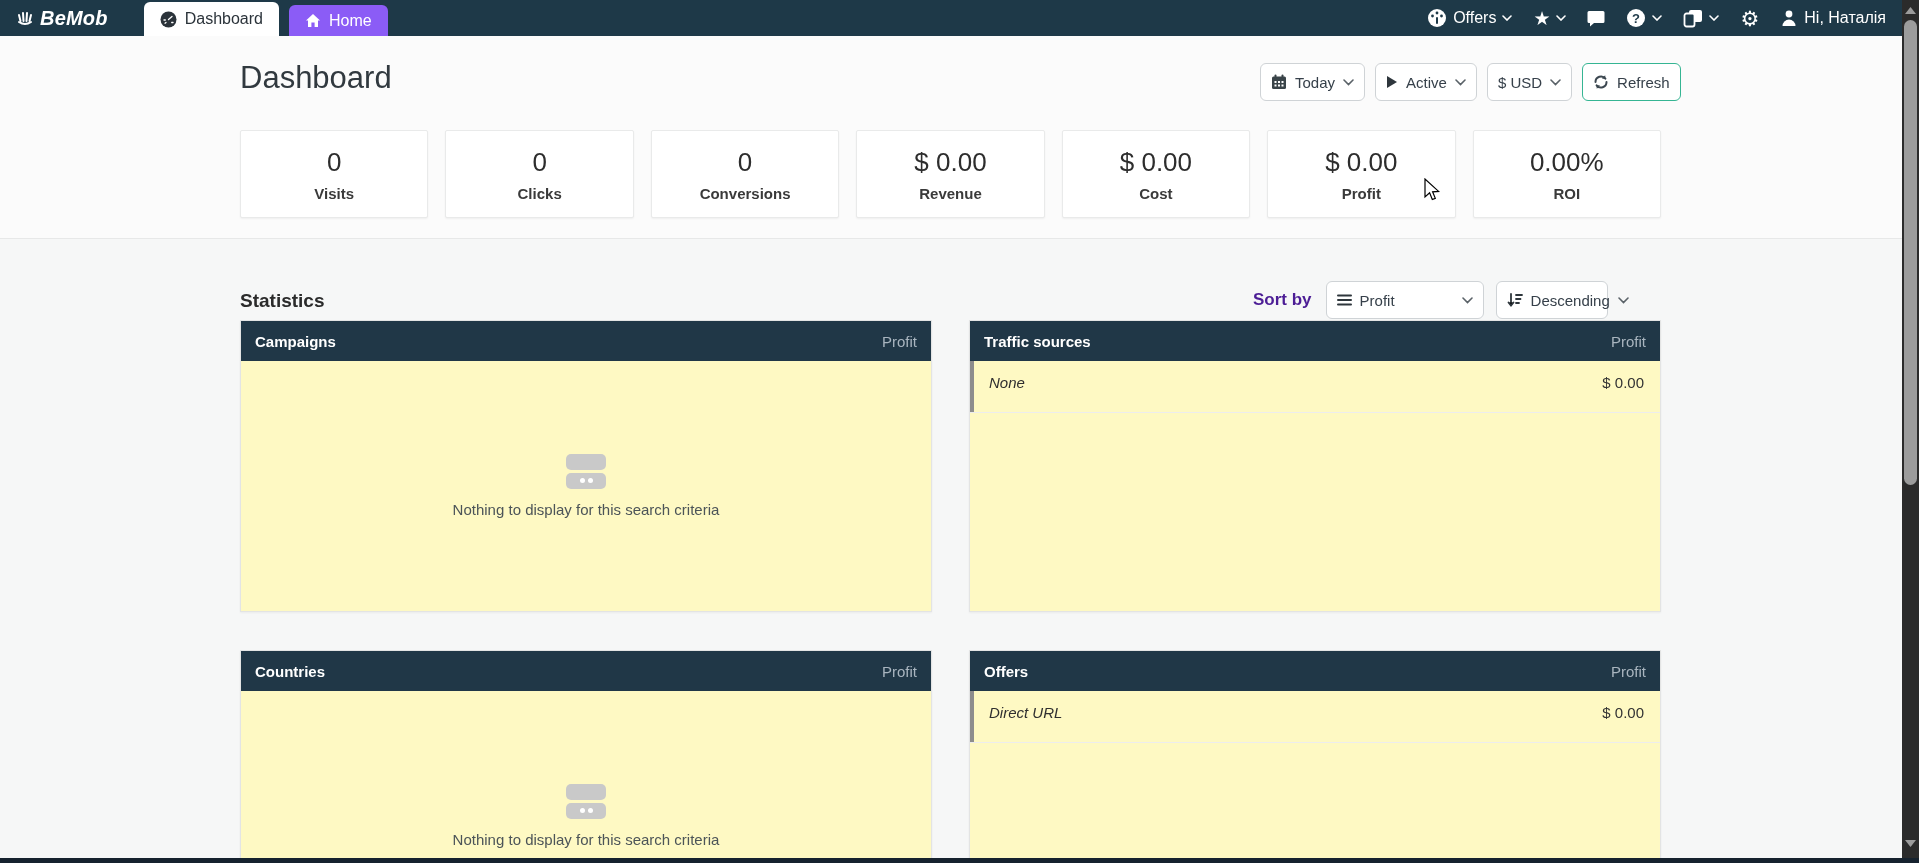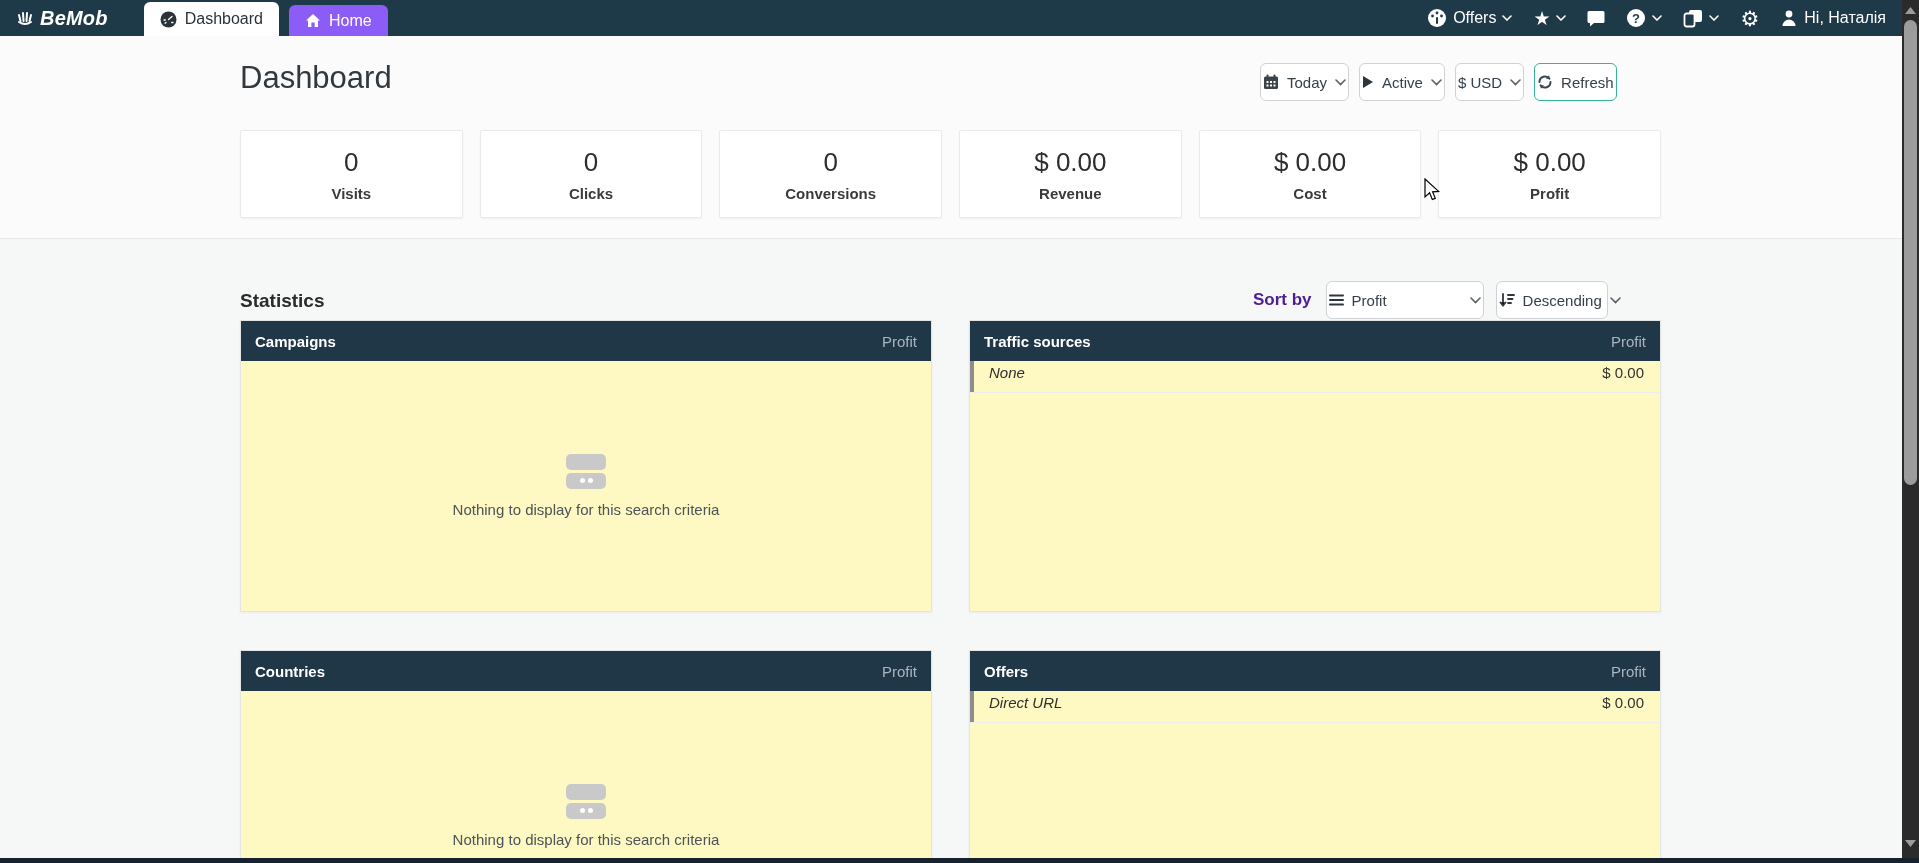--- a/index.html
+++ b/index.html
@@ -38,21 +38,21 @@
   .sb-arrow.down { bottom:12px; }
   .sb-thumb { position:absolute; left:2px; top:20px; width:13px; height:465px; background:#9c9c9c; border-radius:7px; }
   
   .header-section {
     position:absolute; left:0; top:36px; width:1902px; height:203px;
     background:#fbfbfb; border-bottom:1px solid #e7e8e8;
   }
   .page-title { position:absolute; left:240px; top:24px; font-size:31px; font-weight:400; color:#31393f; }
   .toolbar { position:absolute; top:27px; left:1260px; display:flex; gap:10px; }
   .btn {
-    display:flex; align-items:center; gap:8px; height:38px; padding:0 2px;
+    display:flex; align-items:center; gap:8px; height:38px; padding:0 10px;
     background:#fff; border:1px solid #cfd3d6; border-radius:6px;
     font-size:15px; color:#36404a; cursor:pointer; white-space:nowrap;
   }
   .btn-refresh { border:1px solid #35b593; }
   .cards { position:absolute; left:240px; top:94px; width:1421px; height:88px; display:flex; gap:17px; }
   .card {
     flex:1; background:#fff; border:1px solid #e9eaea; border-radius:2px;
     box-shadow:0 1px 2px rgba(0,0,0,.05);
     display:flex; flex-direction:column; align-items:center; justify-content:center;
   }
@@ -85,21 +85,21 @@
   }
   .empty-icon { width:40px; }
   .ei-bar { height:16px; background:#c9c9c9; border-radius:5px; }
   .ei-bar.bottom { margin-top:3px; position:relative; }
   .ei-bar.bottom::after {
     content:""; position:absolute; left:14px; top:5px; width:5px; height:5px;
     border-radius:50%; background:#fff; box-shadow:8px 0 0 #fff;
   }
   .empty-text { font-size:15px; color:#4c5458; }
   .data-row {
-    position:relative; height:32px; display:flex; align-items:center;
+    position:relative; height:52px; display:flex; align-items:center;
     justify-content:space-between; padding:0 16px 8px 19px; border-bottom:1px solid #ededed;
   }
   .data-row::before {
     content:""; position:absolute; left:0; top:0; bottom:0; width:4px; background:#8d8d8d;
   }
   .row-name { font-size:15px; font-style:italic; color:#2f2f2f; }
   .row-value { font-size:15px; color:#333; }
   #panel-campaigns { left:240px; top:320px; }
   #panel-traffic   { left:969px; top:320px; }
   #panel-countries { left:240px; top:650px; }
@@ -305,20 +305,24 @@
       <div class="card-value">$ 0.00</div>
       <div class="card-label">Revenue</div>
     </div>
     <div class="card">
       <div class="card-value">$ 0.00</div>
       <div class="card-label">Cost</div>
     </div>
     <div class="card">
       <div class="card-value">$ 0.00</div>
       <div class="card-label">Profit</div>
+    </div>
+    <div class="card">
+      <div class="card-value">0.00%</div>
+      <div class="card-label">ROI</div>
     </div>
   </div>
 </div>
 
 <div class="stats-head">
   <div class="stats-title">Statistics</div>
   <div class="sort-controls">
     <span class="sort-label">Sort by</span>
     <div class="btn select-btn sel-profit">
       <span class="sel-left">

